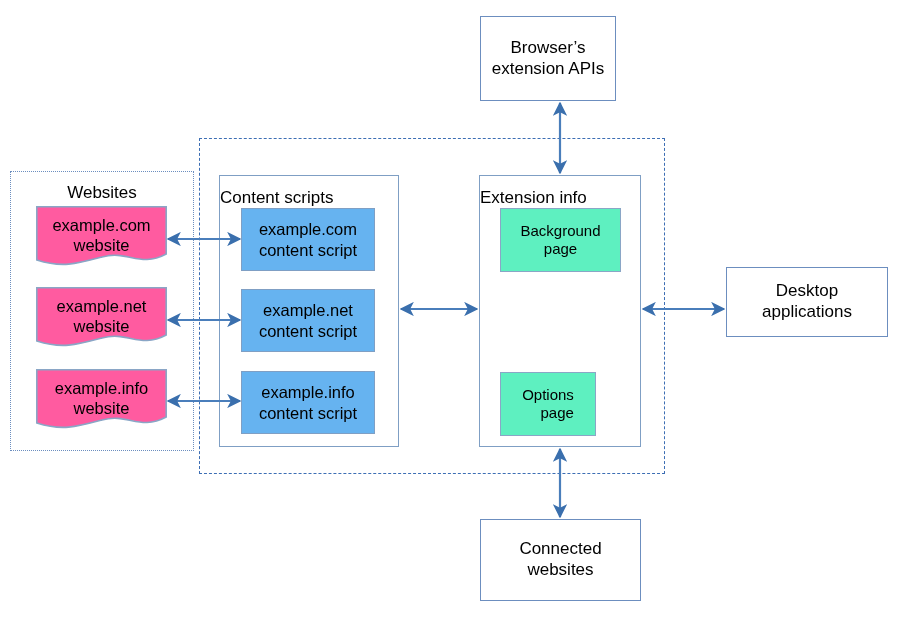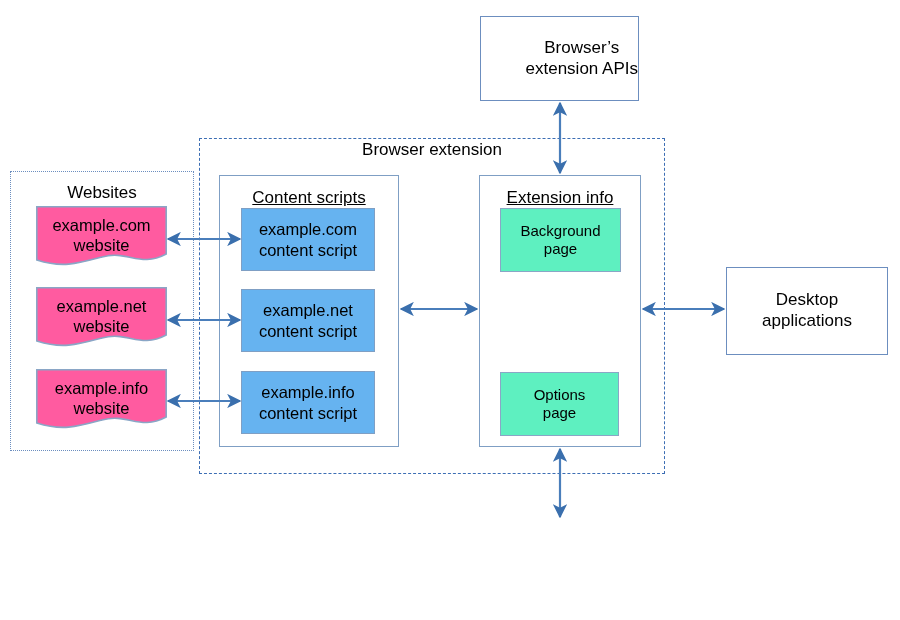--- a/index.html
+++ b/index.html
@@ -59,25 +59,23 @@
   
   .panel {
     position: absolute;
     box-sizing: border-box;
     background: #ffffff;
     border: 1.4px solid #7f9fc4;
   }
   .panel-title {
     position: absolute;
     width: 100%;
-    text-align: center;
     font-size: 17px;
     top: 12px;
     left: 0;
-    text-decoration: underline;
   }
 
   
   .dotted-group {
     position: absolute;
     box-sizing: border-box;
     border: 1.5px dotted #6c8ebf;
     background: transparent;
   }
 
@@ -127,33 +125,36 @@
     pointer-events: none;
     z-index: 5;
   }
   #connectors line { stroke: #4a7ebb; stroke-width: 2.2; }
 </style>
 </head>
 <body>
 
 <div id="canvas">
 
-  <div class="node plain-box" style="left:480px; top:16px; width:159px; height:85px;justify-content:flex-end;">
+  <div class="node plain-box" style="left:480px; top:16px; width:136px; height:85px;">
     <span>Browser’s
 extension APIs</span>
   </div>
 
-  <div class="node plain-box" style="left:726px; top:267px; width:162px; height:88px;">
+  <div class="node plain-box" style="left:726px; top:267px; width:162px; height:70px;">
     <span>Desktop
 applications</span>
   </div>
 
+  <div class="node plain-box" style="left:480px; top:519px; width:161px; height:82px;">
+    <span>Connected
+websites</span>
+  </div>
 
   <div class="dashed-group" style="left:199px; top:138px; width:466px; height:336px;"></div>
-  <div class="group-label" style="left:199px; top:140px; width:466px;">Browser extension</div>
 
   <div class="dotted-group" style="left:10px; top:171px; width:184px; height:280px;"></div>
   <div class="group-label" style="left:10px; top:183px; width:184px;">Websites</div>
 
   <div class="doc-shape" style="left:36px; top:206px; width:131px; height:63px;">
     <svg viewBox="0 0 131 63" preserveAspectRatio="none">
       <path d="M0.8,0.8 H130.2 V48 C104,62 92,44 66,51 C40,58 26,62 0.8,54 Z" fill="#FF5BA0" stroke="#8AA6C6" stroke-width="1.6"></path>
     </svg>
     <div class="doc-label" style="top:9px;">example.com
 website</div>
@@ -197,21 +198,21 @@
   <div class="panel" style="left:479px; top:175px; width:162px; height:272px;">
     <div class="panel-title">Extension info</div>
   </div>
 
   <div class="node green-box" style="left:500px; top:208px; width:121px; height:64px;">
     <span>Background
 page</span>
   </div>
 
 
-  <div class="node green-box" style="left:500px; top:372px; width:119px; height:64px;">
+  <div class="node green-box" style="left:500px; top:372px; width:96px; height:64px;text-align:right;">
     <span>Options
 page</span>
   </div>
 
   <svg id="connectors">
     <defs>
       <marker id="arrowEnd" viewBox="0 0 10 10" refX="9" refY="5" markerWidth="6.5" markerHeight="6.5" orient="auto-start-reverse">
         <path d="M 0 0 L 10 5 L 0 10 L 2.6 5 z" fill="#3a6fad"></path>
       </marker>
       <marker id="arrowStart" viewBox="0 0 10 10" refX="9" refY="5" markerWidth="6.5" markerHeight="6.5" orient="auto-start-reverse">

